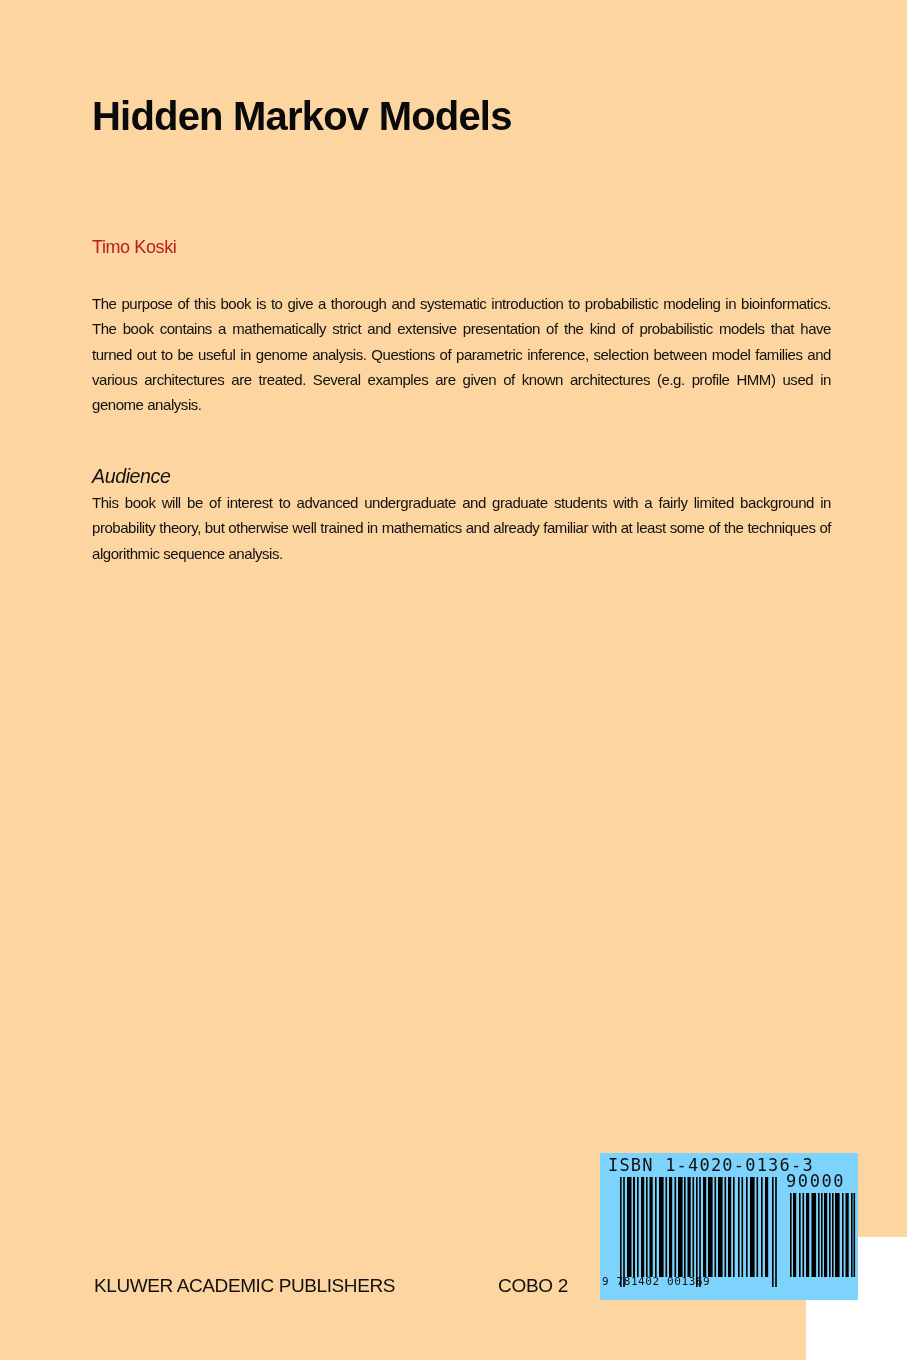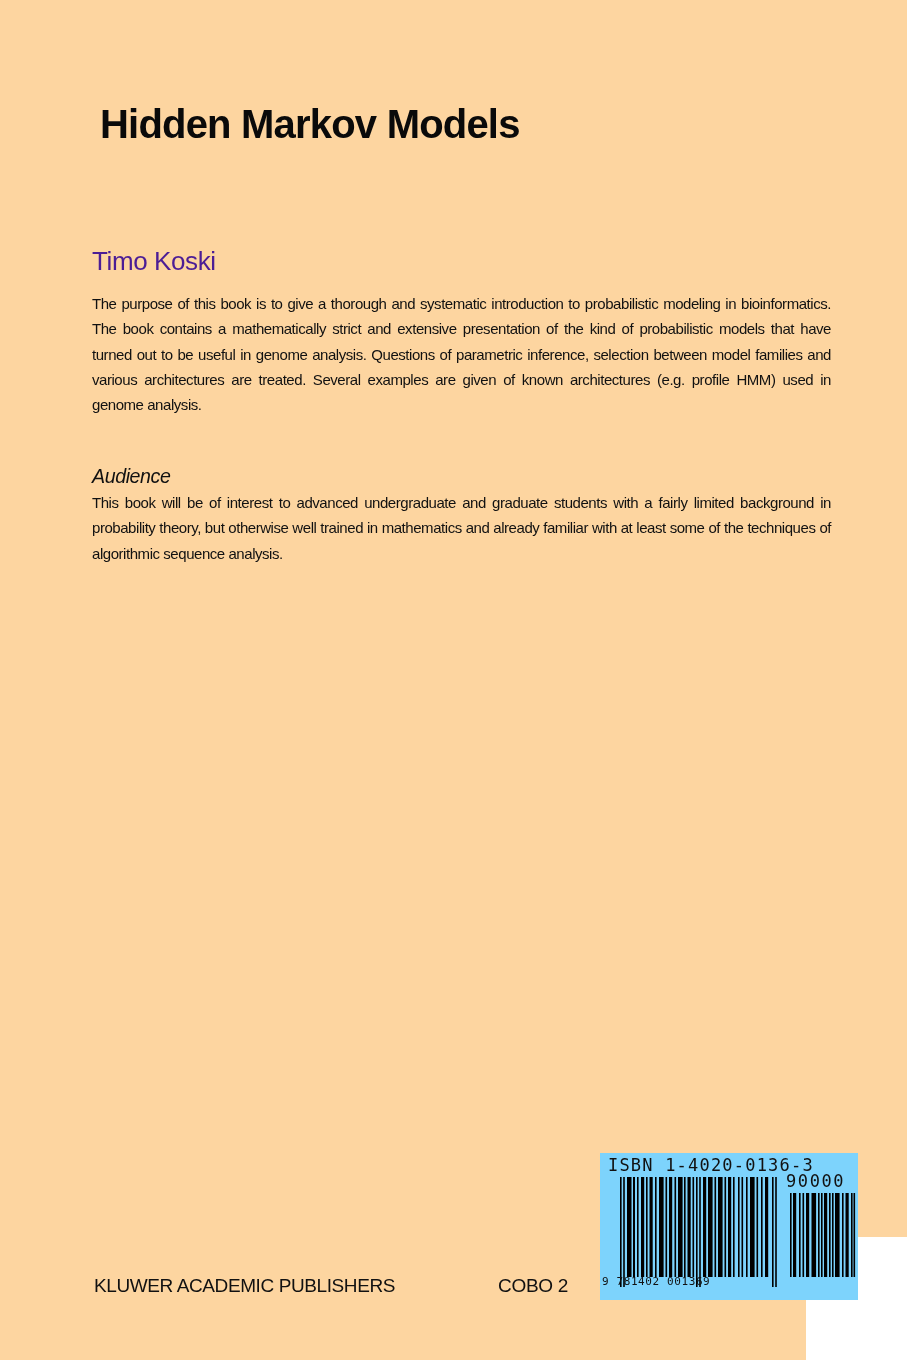--- a/index.html
+++ b/index.html
@@ -5,26 +5,26 @@
     html, body { margin: 0; padding: 0; }
     body {
       width: 907px; height: 1360px; position: relative; overflow: hidden;
       background: #fdd5a0;
       font-family: "Liberation Sans", sans-serif;
       color: #111;
     }
     .title {
       position: absolute; left: 92px; top: 92px;
       font-size: 40px; font-weight: bold; line-height: 48px;
-      letter-spacing: -0.8px; color: #0a0a0a; margin: 8px;
+      letter-spacing: -0.8px; color: #0a0a0a; margin: 0;
     }
     .title span { display: block; }
     .author {
-      position: absolute; left: 92px; top: 246px;
-      font-size: 26px; letter-spacing: -0.4px; color: #4c1d95;
+      position: absolute; left: 92px; top: 237px;
+      font-size: 18px; letter-spacing: -0.4px; color: #b91c1c;
     }
     .para {
       position: absolute; left: 92px; width: 739px;
       font-size: 15px; line-height: 25.3px; text-align: justify;
       letter-spacing: -0.45px; color: #111; margin: 0;
     }
     .p1 { top: 291px; }
     .audience-heading {
       position: absolute; left: 92px; top: 465px;
       font-size: 19.6px; font-style: italic; letter-spacing: -0.4px;

